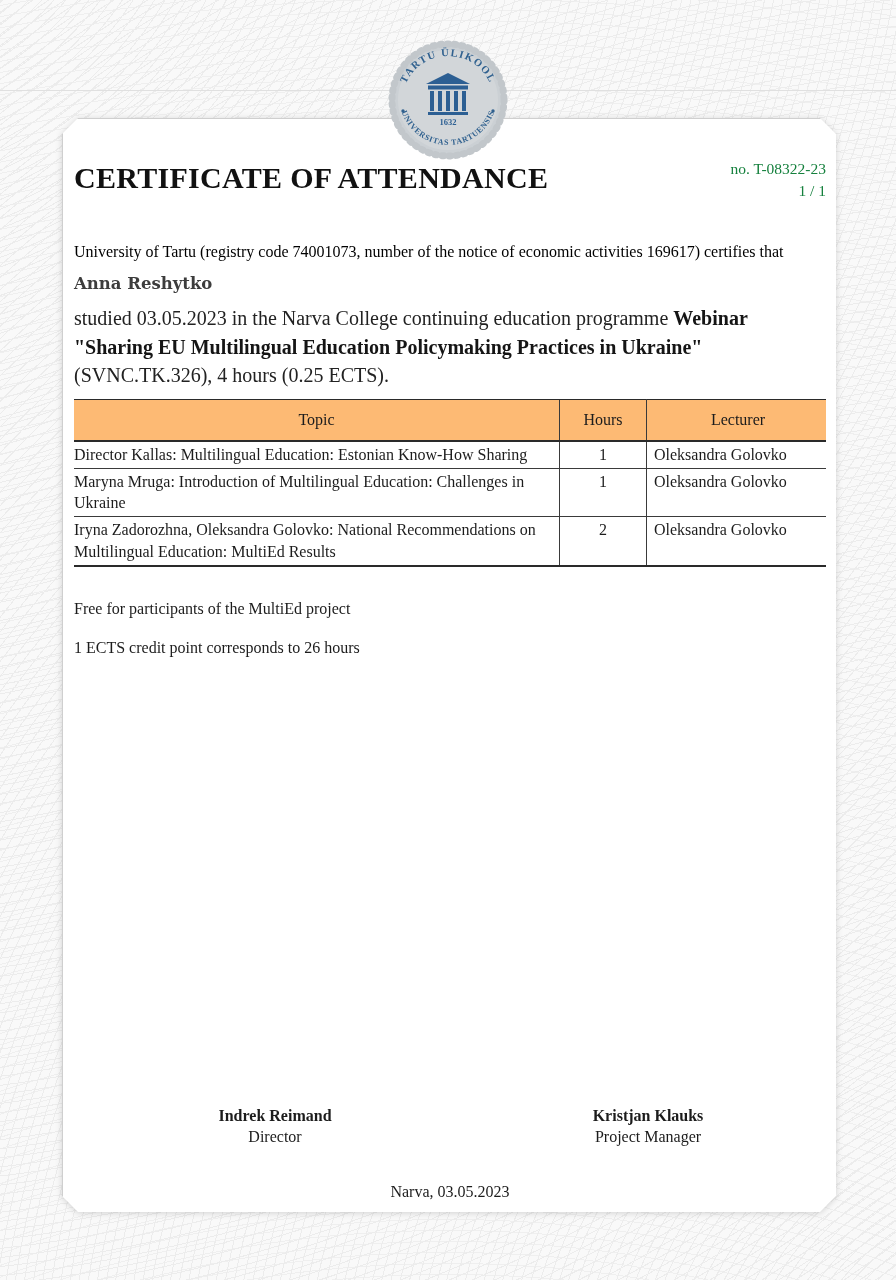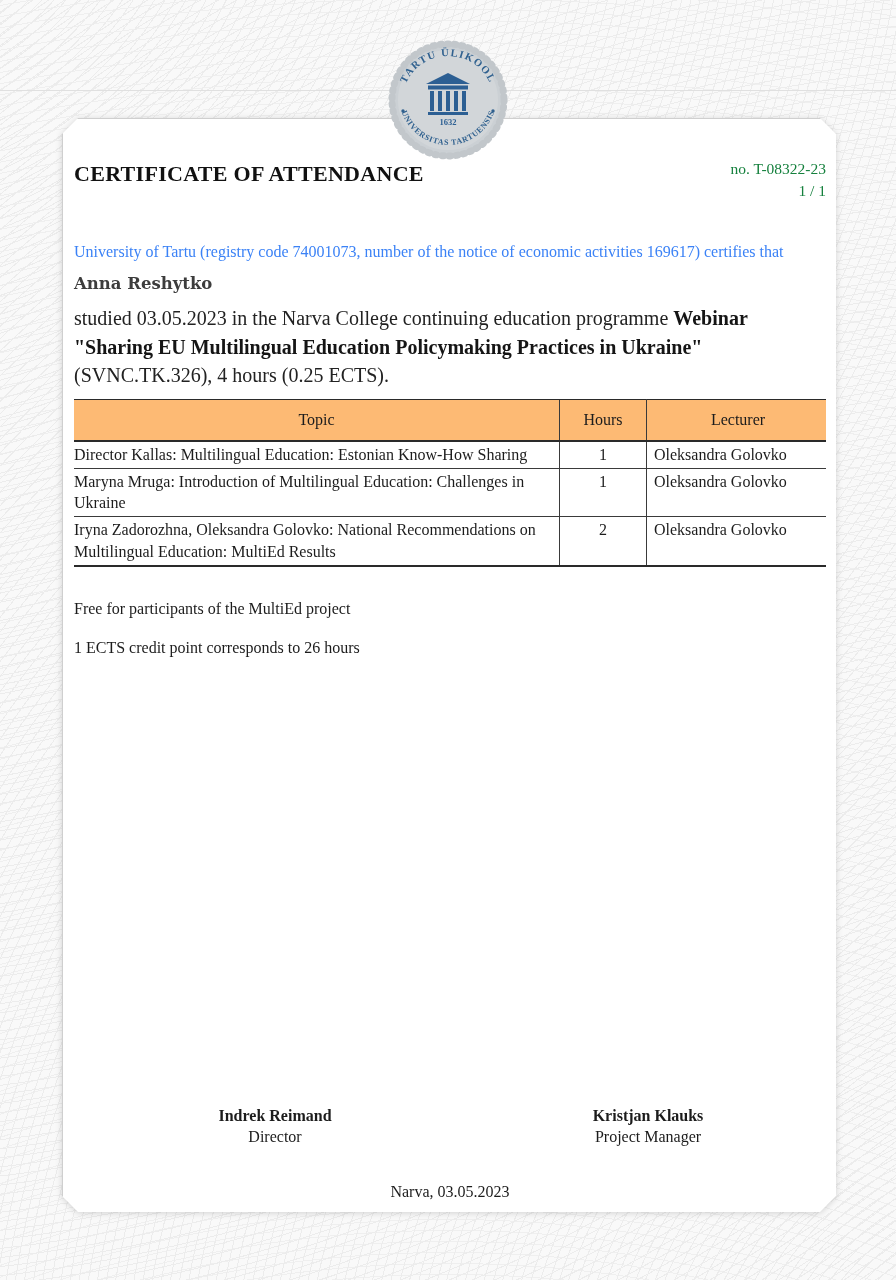--- a/index.html
+++ b/index.html
@@ -14,23 +14,23 @@
   }
   .top-rule{position:absolute;top:90px;left:0;width:896px;border-top:1px solid #e0e0e0;}
   .card-wrap{position:absolute;left:62px;top:118px;filter:drop-shadow(0 1px 3px rgba(0,0,0,.16));}
   .card{
     position:relative;width:776px;height:1096px;background:#ffffff;
     border:1px solid #cfcfcf;box-sizing:border-box;padding:0 11px;
     clip-path:polygon(16px 0,758px 0,774px 16px,774px 1078px,758px 1094px,16px 1094px,0 1078px,0 16px);
     color:#1c1c1c;
   }
   .cert-header{display:flex;justify-content:space-between;align-items:flex-start;margin-top:42px;}
-  .cert-title{font-size:22px;font-weight:bold;margin:0;letter-spacing:.3px;color:#111;}
+  .cert-title{font-size:30px;font-weight:bold;margin:0;letter-spacing:.3px;color:#111;}
   .cert-no{font-size:15.5px;text-align:right;line-height:1.4;margin-top:-3px;color:#15803d;}
-  .intro{margin:42px 0 0;font-size:16px;color:#3b82f6;}
+  .intro{margin:42px 0 0;font-size:16px;color:#000000;}
   .name{margin:13px 0 0;font-family:"DejaVu Serif",serif;font-size:16.5px;font-weight:bold;color:#3d3d3d;}
   .birth{margin:3px 0 0;font-family:"DejaVu Serif",serif;font-size:16.5px;color:#585858;}
   .programme{margin:11px 0 0;font-size:20px;line-height:1.42;color:#222;}
   .programme strong{color:#151515;}
   table.topics{width:100%;border-collapse:collapse;margin-top:9px;font-size:16px;color:#1c1c1c;}
   table.topics th{
     background:#fdba74;font-weight:normal;text-align:center;font-size:16px;
     border-top:1.5px solid #2a2a2a;border-bottom:2.5px solid #2a2a2a;padding:11px 4px;
   }
   table.topics td{border-bottom:1.5px solid #3a3a3a;padding:2px 8px 3px 0;vertical-align:top;line-height:1.33;}

